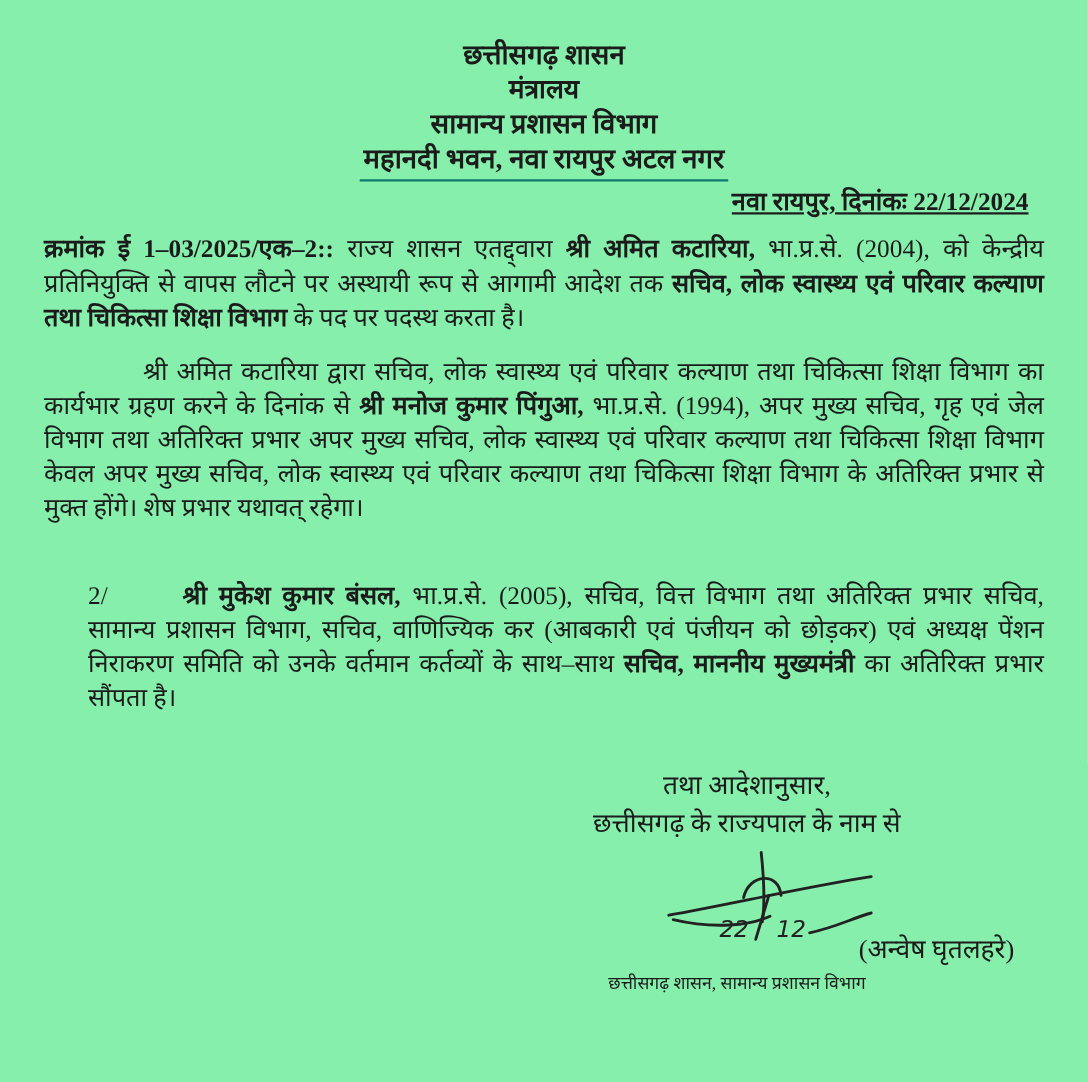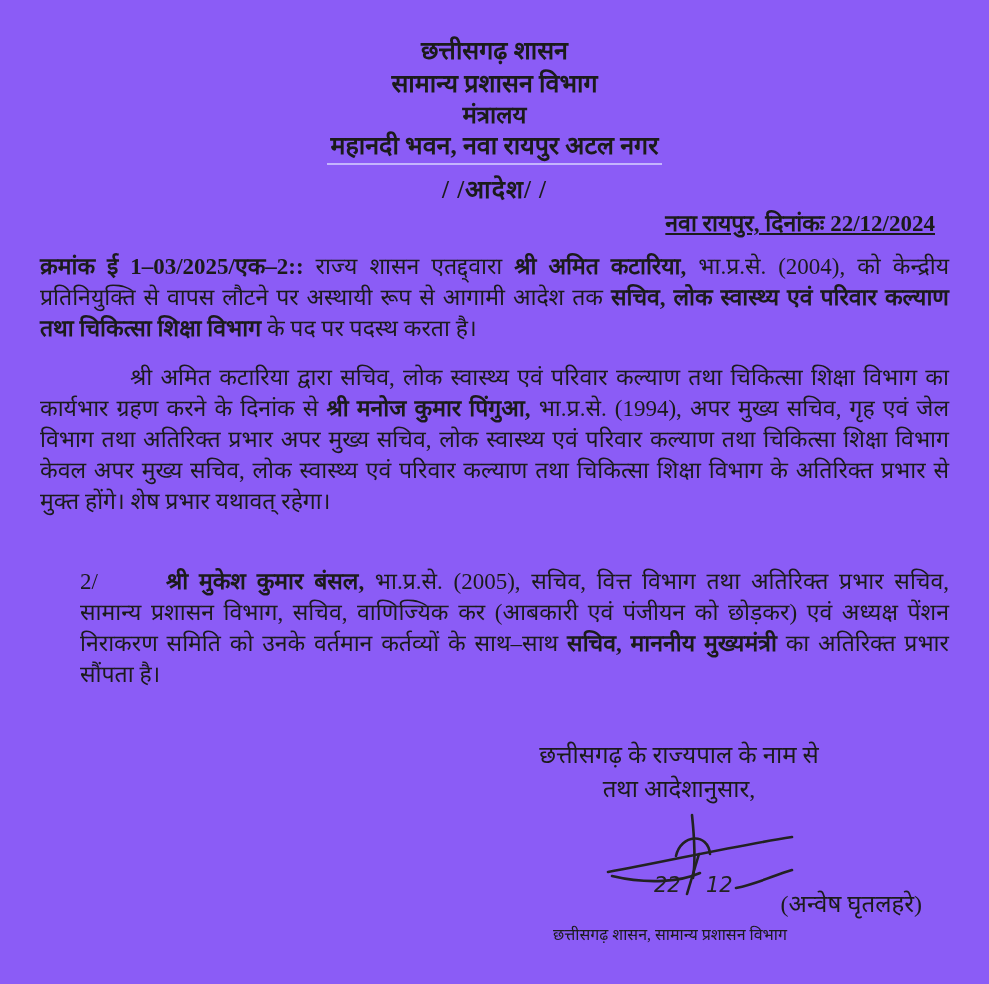--- a/index.html
+++ b/index.html
@@ -7,32 +7,32 @@
     width:989px;height:984px;
     background:#f4f4f2;
     font-family:"Liberation Serif","DejaVu Serif",serif;
     color:#1b1b1b;
     -webkit-font-smoothing:antialiased;
   }
   .page{
     position:relative;
     width:989px;height:984px;
     box-sizing:border-box;
-    background:#8b5cf6;
+    background:#86efac;
     padding:34px 40px 20px 40px;
     overflow:hidden;
   }
   
   .doc-header{text-align:center;font-weight:bold;}
   .doc-header .h-line{font-size:25px;line-height:33px;}
   .doc-header .h-line.small{font-size:24px;line-height:30px;}
   .doc-header .h-underlined{
     display:inline-block;
     font-size:25px;line-height:32px;
-    border-bottom:2px solid #c4b5fd;
+    border-bottom:2px solid #0f766e;
     padding:0 4px 1px 4px;
   }
   .order-title{
     text-align:center;font-weight:bold;
     font-size:25px;line-height:30px;
     margin-top:10px;letter-spacing:1px;
   }
   .dateline{
     text-align:right;font-weight:bold;
     font-size:23px;line-height:30px;
@@ -70,46 +70,45 @@
     font-style:italic;
   }
 </style>
 </head>
 <body>
 
 <div class="page">
 
   <div class="doc-header">
     <div class="h-line">छत्तीसगढ़ शासन</div>
+    <div class="h-line small">मंत्रालय</div>
     <div class="h-line">सामान्य प्रशासन विभाग</div>
-    <div class="h-line small">मंत्रालय</div>
     <div>
       <span class="h-underlined">महानदी भवन, नवा रायपुर अटल नगर</span>
     </div>
   </div>
 
-  <div class="order-title">/ /आदेश/ /</div>
 
   <div class="dateline">नवा रायपुर, दिनांकः 22/12/2024</div>
 
   <div class="para para-1">
     <span class="b">क्रमांक ई 1–03/2025/एक–2::</span><span> राज्य शासन एतद्द्वारा </span><span class="b">श्री अमित कटारिया,</span><span> भा.प्र.से. (2004), को केन्द्रीय प्रतिनियुक्ति से वापस लौटने पर अस्थायी रूप से आगामी आदेश तक </span><span class="b">सचिव, लोक स्वास्थ्य एवं परिवार कल्याण तथा चिकित्सा शिक्षा विभाग</span><span> के पद पर पदस्थ करता है।</span>
   </div>
 
   <div class="para para-2">
     <span>श्री अमित कटारिया द्वारा सचिव, लोक स्वास्थ्य एवं परिवार कल्याण तथा चिकित्सा शिक्षा विभाग का कार्यभार ग्रहण करने के दिनांक से </span><span class="b">श्री मनोज कुमार पिंगुआ,</span><span> भा.प्र.से. (1994), अपर मुख्य सचिव, गृह एवं जेल विभाग तथा अतिरिक्त प्रभार अपर मुख्य सचिव, लोक स्वास्थ्य एवं परिवार कल्याण तथा चिकित्सा शिक्षा विभाग केवल अपर मुख्य सचिव, लोक स्वास्थ्य एवं परिवार कल्याण तथा चिकित्सा शिक्षा विभाग के अतिरिक्त प्रभार से मुक्त होंगे। शेष प्रभार यथावत् रहेगा।</span>
   </div>
 
   <div class="para para-3">
     <span class="para-num">2/</span><span class="b">श्री मुकेश कुमार बंसल,</span><span> भा.प्र.से. (2005), सचिव, वित्त विभाग तथा अतिरिक्त प्रभार सचिव, सामान्य प्रशासन विभाग, सचिव, वाणिज्यिक कर (आबकारी एवं पंजीयन को छोड़कर) एवं अध्यक्ष पेंशन निराकरण समिति को उनके वर्तमान कर्तव्यों के साथ–साथ </span><span class="b">सचिव, माननीय मुख्यमंत्री</span><span> का अतिरिक्त प्रभार सौंपता है।</span>
   </div>
 
   <div class="closing-block">
+    <div>तथा आदेशानुसार,</div>
     <div>छत्तीसगढ़ के राज्यपाल के नाम से</div>
-    <div>तथा आदेशानुसार,</div>
   </div>
 
   <div class="signature-block">
     <svg class="signature-scribble" width="210" height="84" viewBox="0 0 210 84" fill="none" xmlns="http://www.w3.org/2000/svg">
       <g stroke="#222222" stroke-width="2.6" stroke-linecap="round" fill="none">
         <path d="M90,3 C92,22 94,46 91,66"></path>
         <path d="M74,44 C79,22 106,20 108,42"></path>
         <path d="M6,60 C62,50 132,34 190,25"></path>
         <path d="M10,64 C48,73 80,69 98,61"></path>
         <path d="M97,42 L85,82"></path>

